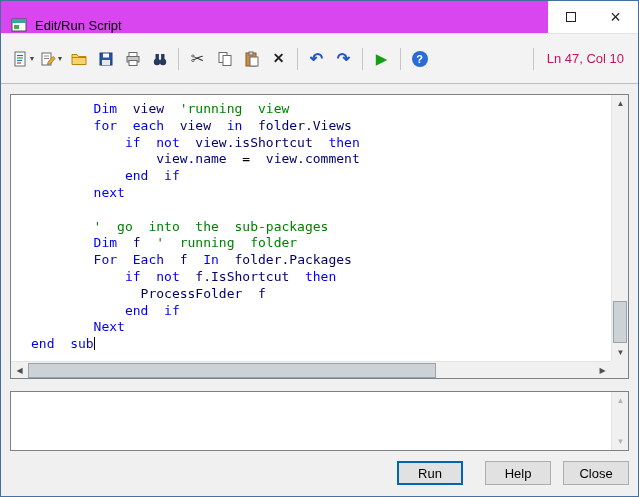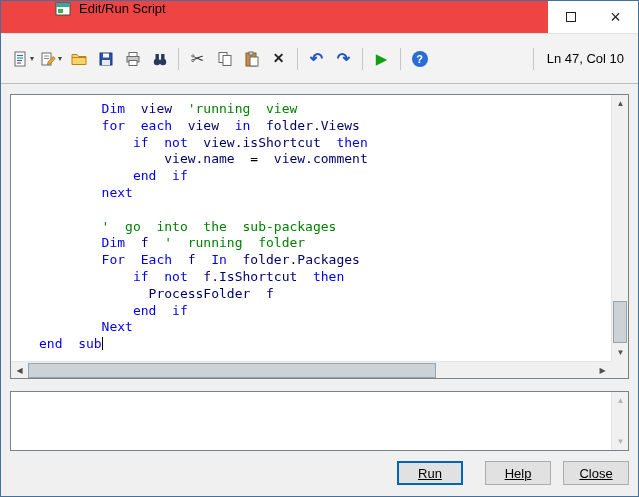--- a/index.html
+++ b/index.html
@@ -11,24 +11,23 @@
   }
   .window {
     width:639px; height:497px;
     border:1px solid #44709e;
     background:#f0f0f0;
     display:flex; flex-direction:column;
     overflow:hidden;
   }
   
   .titlebar {
-    height:32px; background:#ef4444;
-    display:flex; align-items:flex-start;
+    height:32px; background:#d946ef;
+    display:flex; align-items:flex-end;
     flex:none;
-    padding-left:44px;
   }
   .title-icon { width:16px; height:16px; margin:0 8px 0 10px; flex:none; }
   .title-text { font-size:13px; color:#000; }
   .title-spacer { flex:1; }
   .caption-btn {
     width:45px; height:32px; flex:none;
     display:flex; align-items:center; justify-content:center;
     background:#fff; border:none; cursor:default;
   }
   .maxbox { width:10px; height:10px; border:1px solid #222; display:inline-block; }
@@ -57,31 +56,31 @@
   .redo-glyph { color:#2356c5; font-weight:bold; font-size:16px; }
   .run-glyph  { color:#12a012; font-size:15px; }
   .cut-glyph  { color:#333; font-size:16px; }
   .del-glyph  { color:#222; font-weight:bold; font-size:14px; }
   .help-badge {
     width:16px; height:16px; border-radius:50%;
     background:#2b6cd4; color:#fff; font-weight:bold; font-size:11px;
     display:flex; align-items:center; justify-content:center;
   }
   .status-group { margin-left:auto; display:flex; align-items:center; }
-  .status-text { font-size:13px; color:#000000; padding:0 6px 0 8px; white-space:nowrap;text-align:center; }
+  .status-text { font-size:13px; color:#be185d; padding:0 6px 0 8px; white-space:nowrap;text-align:center; }
   
   .content { flex:1; padding:10px 9px 0 9px; background:#f0f0f0; }
   .editor {
     position:relative; height:285px;
     background:#fff; border:1px solid #7a8187;
   }
   .code-area {
     position:absolute; top:0; left:0; right:17px; bottom:17px;
     overflow:hidden;
-    padding:6px 0 0 28px;
+    padding:6px 0 0 20px;
     font-family:"DejaVu Sans Mono", monospace;
     font-size:13px; line-height:16.8px;
     white-space:pre;
     cursor:text;
   }
   .kw { color:#0000ee; }
   .id { color:#00006b; }
   .cm { color:#008000; }
   .op { color:#000000; }
   .caret { display:inline-block; width:1.5px; height:13px; background:#000; vertical-align:-2px; }
@@ -124,21 +123,21 @@
     background:#f0f0f0; border-left:1px solid #e3e3e3;
   }
   .out-scroll .sarrow { color:#b4b4b4; }
   .out-scroll .sarrow.bottom { position:absolute; bottom:0; left:0; }
   
   .btnrow { display:flex; justify-content:flex-end; align-items:center; margin-top:10px; }
   .btn {
     width:66px; height:24px;
     background:#e1e1e1; border:1px solid #adadad;
     font-size:13px; font-family:"Liberation Sans", sans-serif;
-    color:#000; display:flex; align-items:center; justify-content:center;text-decoration:underline;
+    color:#000; display:flex; align-items:center; justify-content:center;
   }
   .btn.default { border:2px solid #0066b4; }
   .btn + .btn { margin-left:12px; }
   .btn.help-btn { margin-left:22px; }
 </style>
 </head>
 <body>
 
 <div class="window">
 

